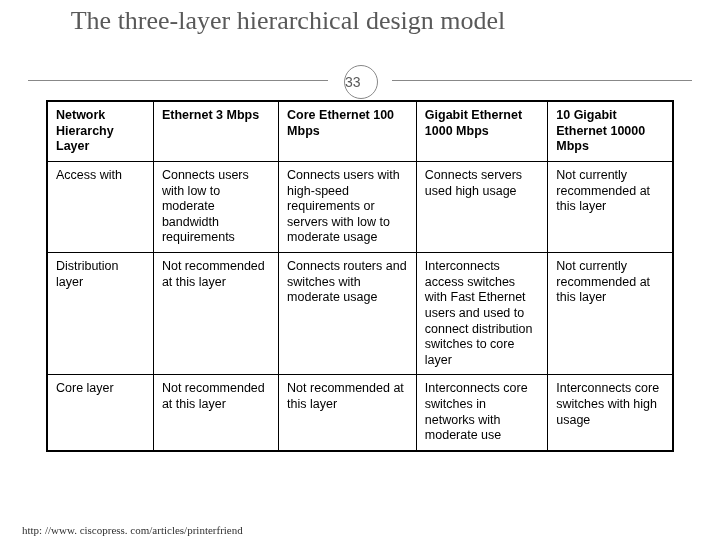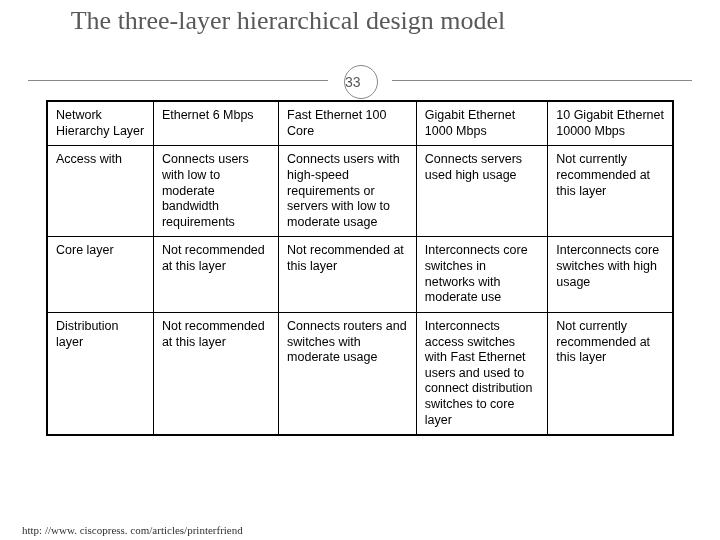--- a/index.html
+++ b/index.html
@@ -5,21 +5,21 @@
   html,body{margin:0;padding:0;width:720px;height:540px;background:#fff;font-family:Georgia,serif;}
   .slide{position:relative;width:576px;height:540px;box-sizing:border-box;}
   .title{position:absolute;top:6px;left:0;right:0;text-align:center;font-size:26px;font-family:Georgia,serif;color:#595959;}
   .rule-left,.rule-right{position:absolute;top:80px;height:0;border-top:1px solid #888;}
   .rule-left{left:28px;width:300px;}
   .rule-right{left:392px;width:300px;}
   .badge{position:absolute;left:344px;top:65px;width:32px;height:32px;border:1.5px solid #888;border-radius:50%;text-align:left;line-height:32px;font-size:14px;font-family:Arial,Helvetica,sans-serif;color:#595959;}
   .tbl-wrap{position:absolute;left:46px;top:100px;width:628px;}
   table{border-collapse:collapse;width:100%;table-layout:fixed;font-family:Arial,Helvetica,sans-serif;font-size:12.5px;line-height:1.25;color:#000;border:2.5px solid #000;}
   th,td{border:1.2px solid #000;vertical-align:top;text-align:left;padding:6px 8px 6px 8px;}
-  th{font-weight:normal;font-size:12.5px;background:#fff;margin-left:43px;}
+  th{font-weight:bold;font-size:12.5px;background:#fff;margin-left:43px;}
   col.c1{width:17%;} col.c2{width:20%;} col.c3{width:22%;} col.c4{width:21%;} col.c5{width:20%;}
   .footer{position:absolute;left:22px;bottom:4px;font-size:11px;font-family:"Times New Roman",serif;color:#303030;}
 </style>
 </head>
 <body>
 
 <div class="slide">
 
   <div class="title">The three-layer hierarchical design model</div>
 
@@ -32,46 +32,46 @@
       <colgroup>
           <col class="c1">
           <col class="c2">
           <col class="c3">
           <col class="c4">
           <col class="c5">
         </colgroup>
       <thead>
         <tr>
           <th>Network Hierarchy Layer</th>
-          <th>Ethernet 6 Mbps</th>
-          <th>Fast Ethernet 100 Core</th>
+          <th>Ethernet 3 Mbps</th>
+          <th>Core Ethernet 100 Mbps</th>
           <th>Gigabit Ethernet 1000 Mbps</th>
           <th>10 Gigabit Ethernet 10000 Mbps</th>
         </tr>
       </thead>
       <tbody>
         <tr>
           <td>Access with</td>
           <td>Connects users with low to moderate bandwidth requirements</td>
           <td>Connects users with high-speed requirements or servers with low to moderate usage</td>
           <td>Connects servers used high usage</td>
           <td>Not currently recommended at this layer</td>
         </tr>
         <tr>
+          <td>Distribution layer</td>
+          <td>Not recommended at this layer</td>
+          <td>Connects routers and switches with moderate usage</td>
+          <td>Interconnects access switches with Fast Ethernet users and used to connect distribution switches to core layer</td>
+          <td>Not currently recommended at this layer</td>
+        </tr>
+        <tr>
           <td>Core layer</td>
           <td>Not recommended at this layer</td>
           <td>Not recommended at this layer</td>
           <td>Interconnects core switches in networks with moderate use</td>
           <td>Interconnects core switches with high usage</td>
-        </tr>
-        <tr>
-          <td>Distribution layer</td>
-          <td>Not recommended at this layer</td>
-          <td>Connects routers and switches with moderate usage</td>
-          <td>Interconnects access switches with Fast Ethernet users and used to connect distribution switches to core layer</td>
-          <td>Not currently recommended at this layer</td>
         </tr>
       </tbody>
     </table>
   </div>
 
   <div class="footer">http: //www. ciscopress. com/articles/printerfriend</div>
 </div>
 
 </body></html>

